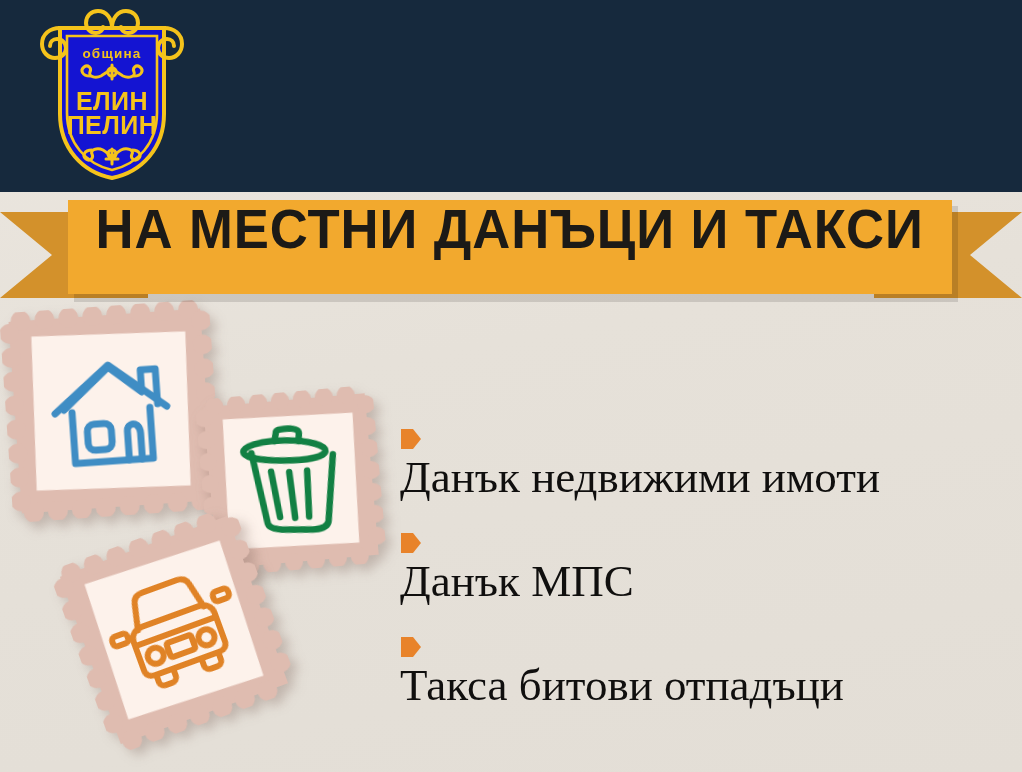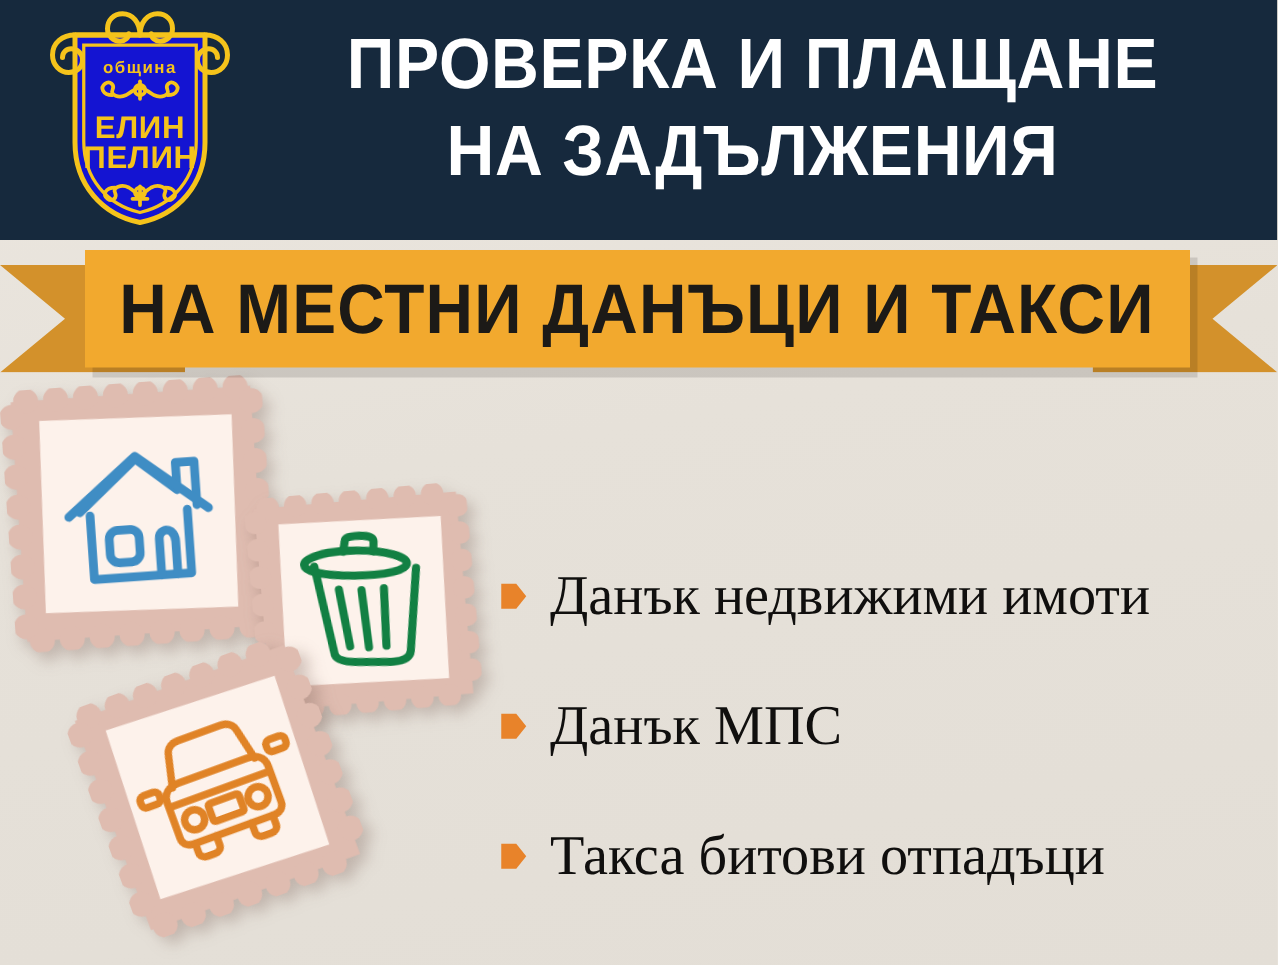--- a/index.html
+++ b/index.html
@@ -103,21 +103,20 @@
     background: rgba(0,0,0,0.12);
   }
   .ribbon-main {
     position: absolute;
     left: 68px;
     top: 2px;
     width: 884px;
     height: 94px;
     background: #f2a92e;
     display: flex;
-    align-items: center;
     justify-content: center;
   }
   .ribbon-text {
     color: #1c1a17;
     font-family: "Liberation Sans", sans-serif;
     font-weight: bold;
     font-size: 56px;
     line-height: 58px;
     letter-spacing: 1px;
     transform: scaleX(0.94);
@@ -142,22 +141,23 @@
   
   .bullet-list {
     position: absolute;
     left: 400px;
     top: 424px;
     width: 610px;
     z-index: 4;
   }
   .bullet-row {
     display: flex;
-    align-items: center;
+    align-items: flex-start;
     height: 104px;
+    flex-direction: column;
   }
   .bullet-mark {
     flex: 0 0 auto;
     width: 22px;
     height: 26px;
     margin-right: 18px;
     margin-top: 2px;
   }
   .bullet-label {
     font-family: "Liberation Serif", serif;
@@ -205,24 +205,20 @@
           <g stroke="#f5c31b" stroke-width="3" fill="none" stroke-linecap="round">
             <path d="M54 144 C46 144 44 150 48 153 C52 156 56 152 54 148 C52 144 59 141 65 144 C70 147 72 150 74 150"></path>
             <path d="M94 144 C102 144 104 150 100 153 C96 156 92 152 94 148 C96 144 89 141 83 144 C78 147 76 150 74 150"></path>
             <circle cx="74" cy="148" r="4"></circle>
             <path d="M74 143 V158"></path>
             <path d="M68 153 H80"></path>
           </g>
         </svg>
       </div>
 
-      <div class="header-titles">
-        <div class="title-line">ПРОВЕРКА И ПЛАЩАНЕ</div>
-        <div class="title-line">НА ЗАДЪЛЖЕНИЯ</div>
-      </div>
 
     </div>
   </div>
 
   <div class="ribbon">
     <div class="ribbon-tail left"></div>
     <div class="ribbon-tail right"></div>
     <div class="ribbon-shadow"></div>
     <div class="ribbon-main">
       <span class="ribbon-text">НА МЕСТНИ ДАНЪЦИ И ТАКСИ</span>

